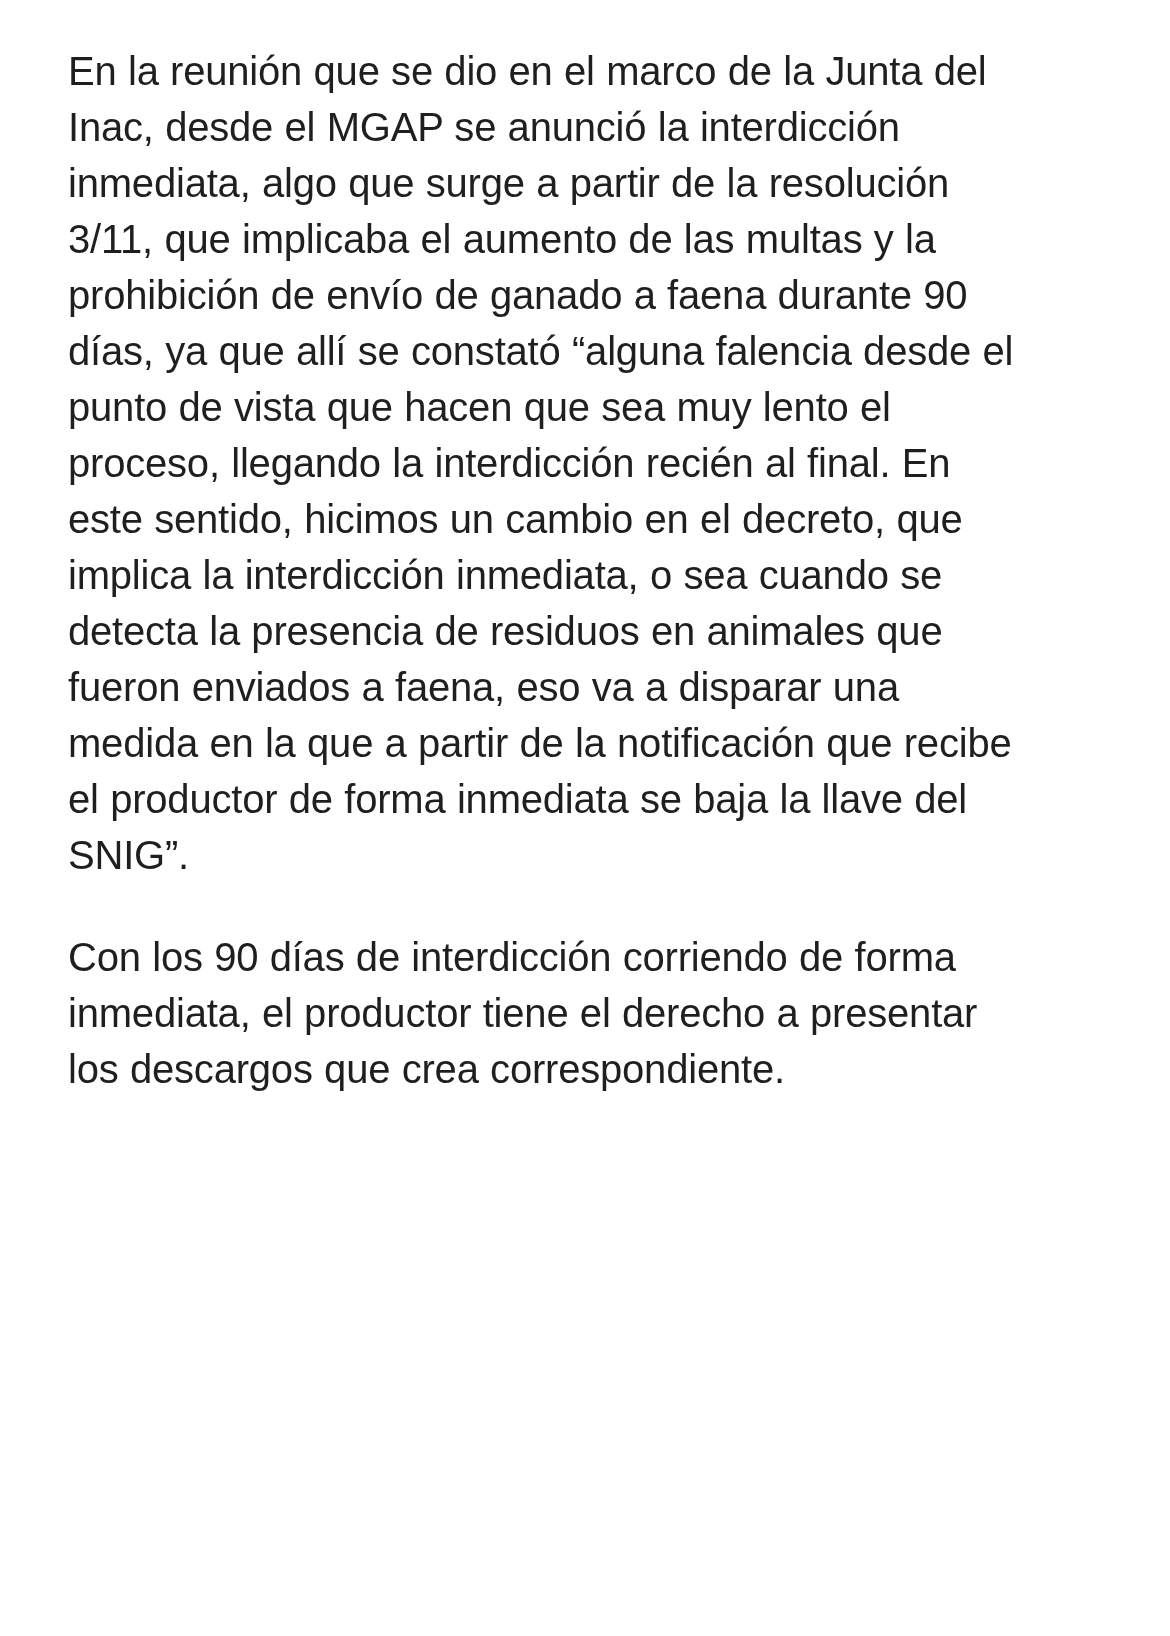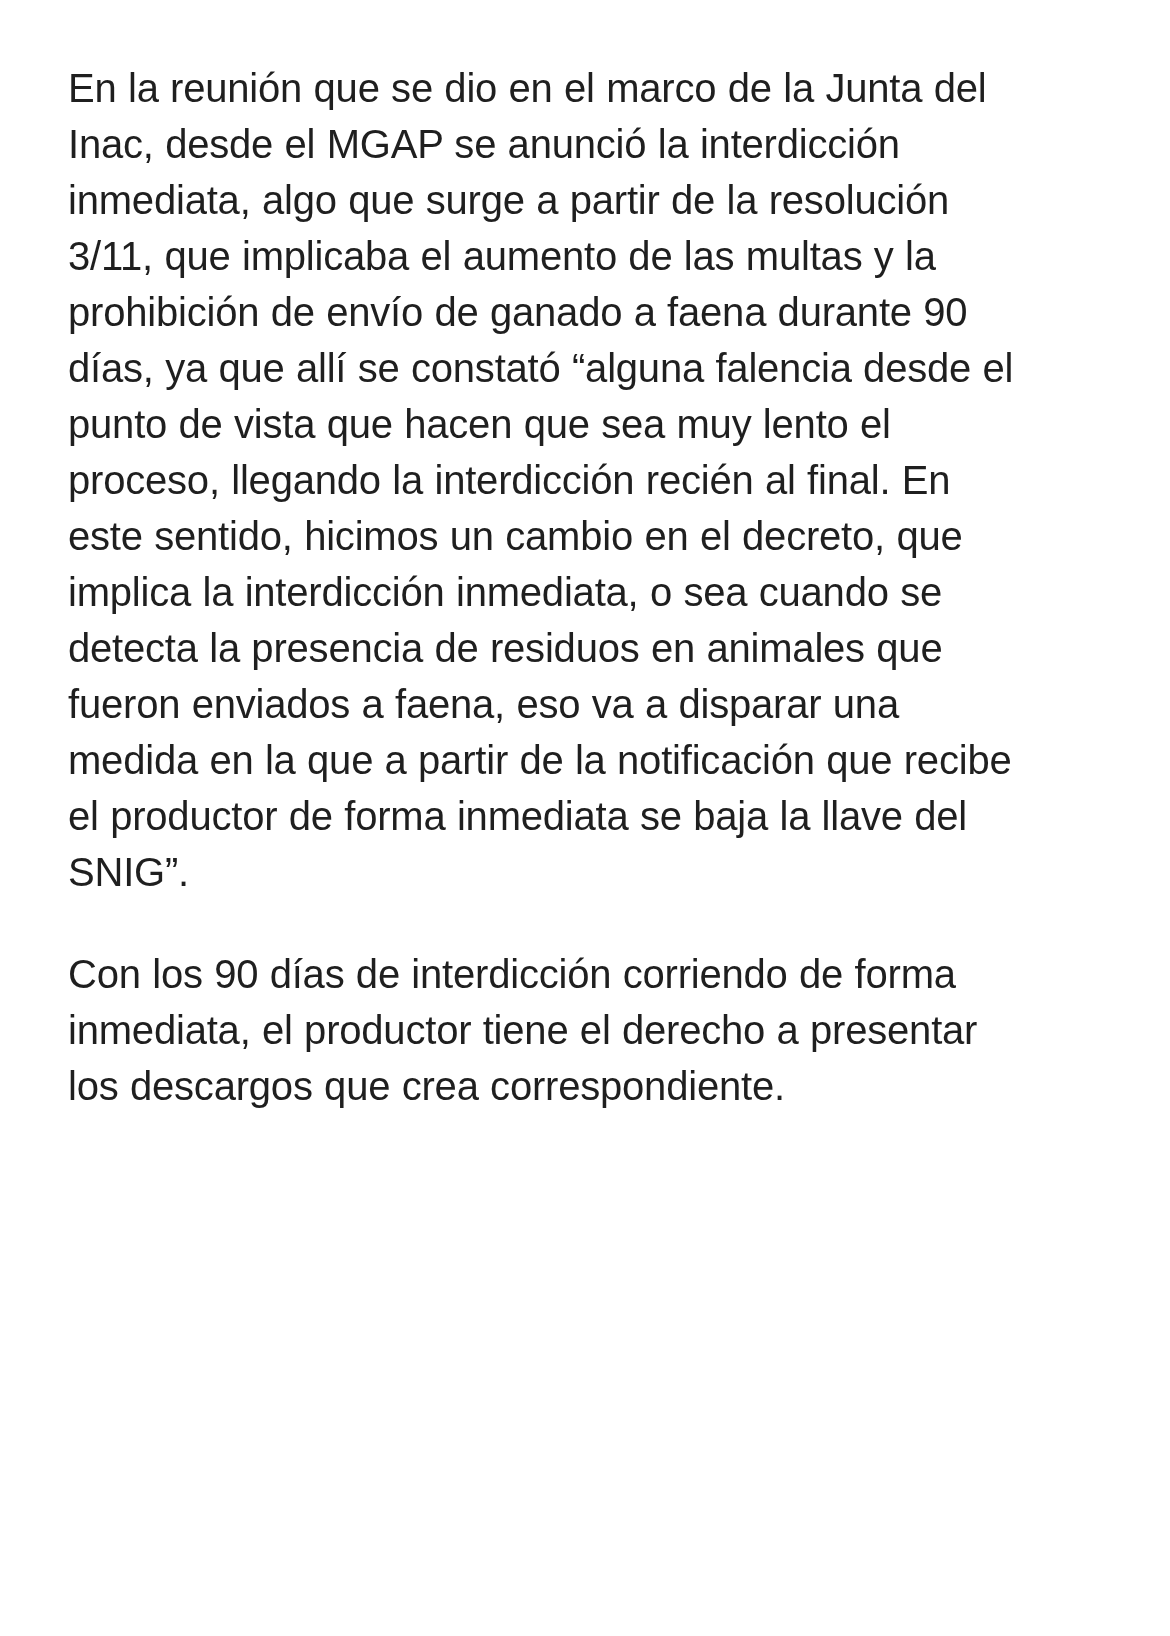--- a/index.html
+++ b/index.html
@@ -11,21 +11,21 @@
     width: 1170px;
     min-height: 1636px;
     font-family: "Liberation Sans", sans-serif;
     color: #1c1c1c;
     -webkit-font-smoothing: antialiased;
   }
   .article {
     box-sizing: border-box;
     width: 1170px;
     min-height: 1636px;
-    padding: 60px 140px 40px 68px;
+    padding: 43px 140px 40px 68px;
     background: #ffffff;
   }
   .para {
     margin: 0 0 46px 0;
     font-size: 40px;
     line-height: 1.40;
     font-weight: 400;
     letter-spacing: -0.2px;
     color: #1f1f1f;
     text-align: left;

